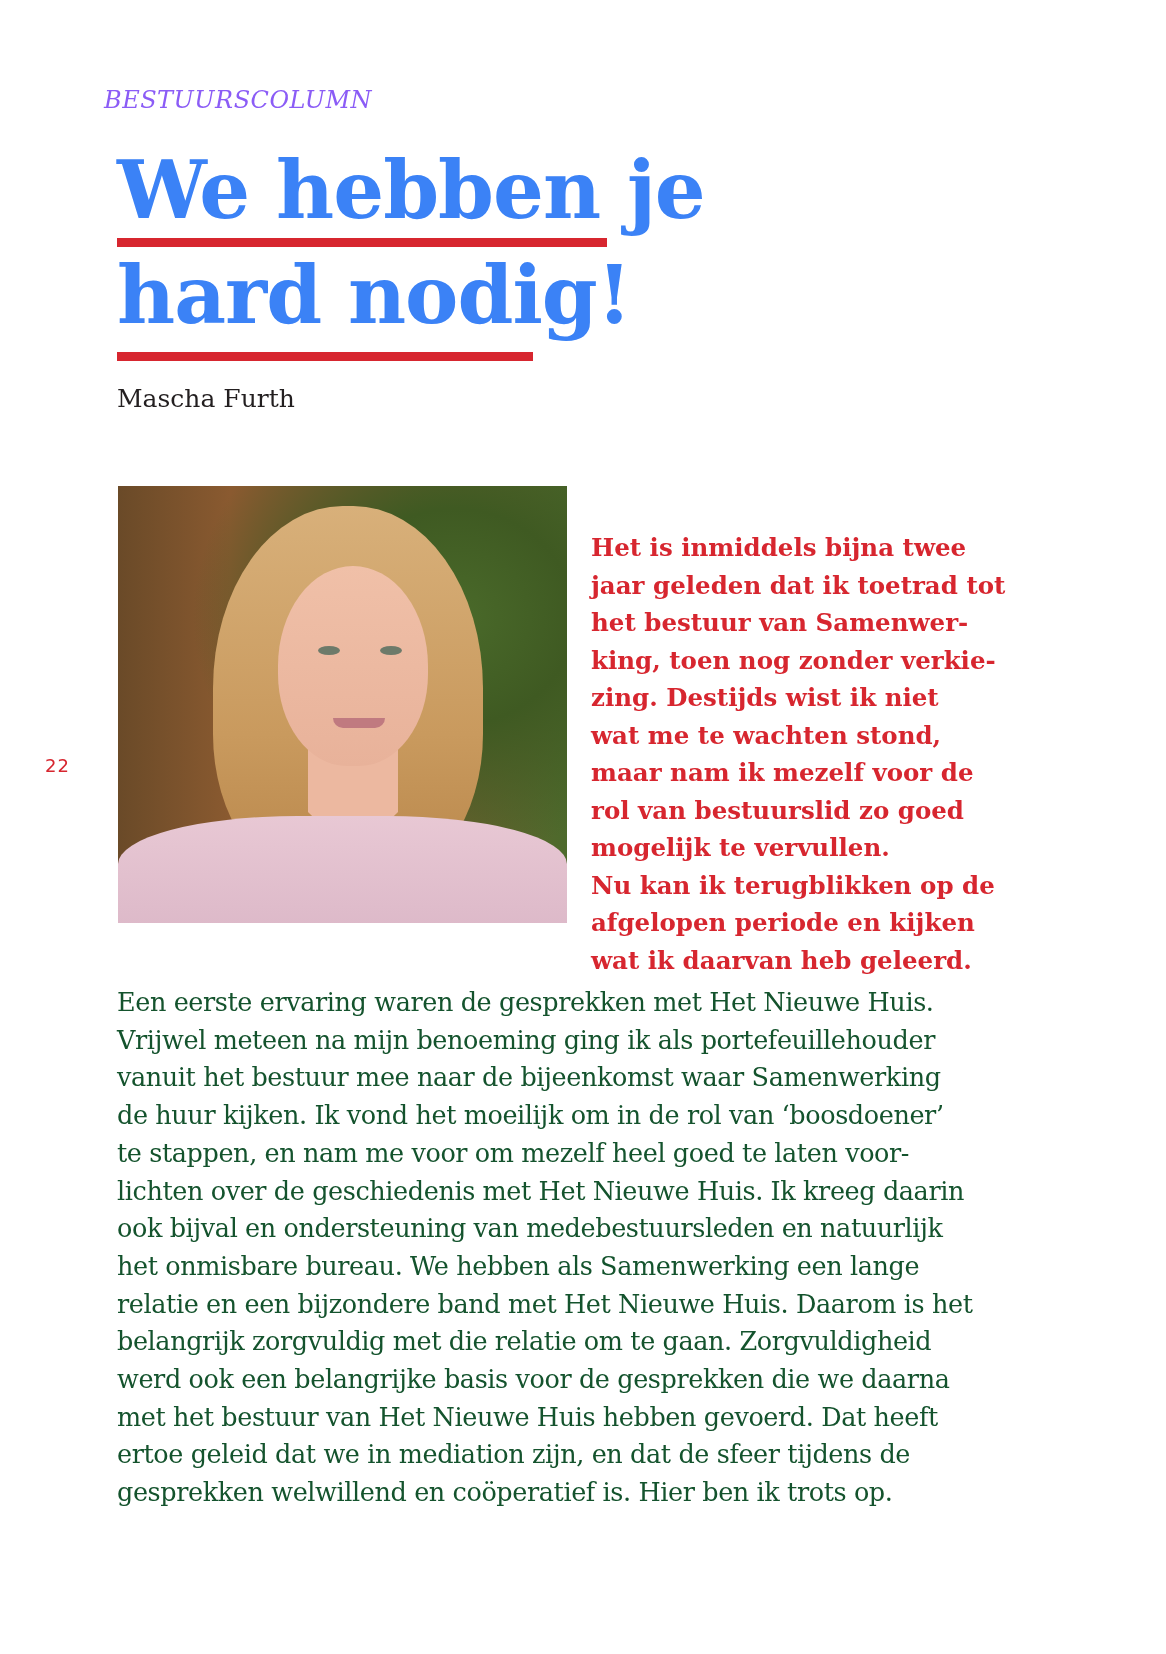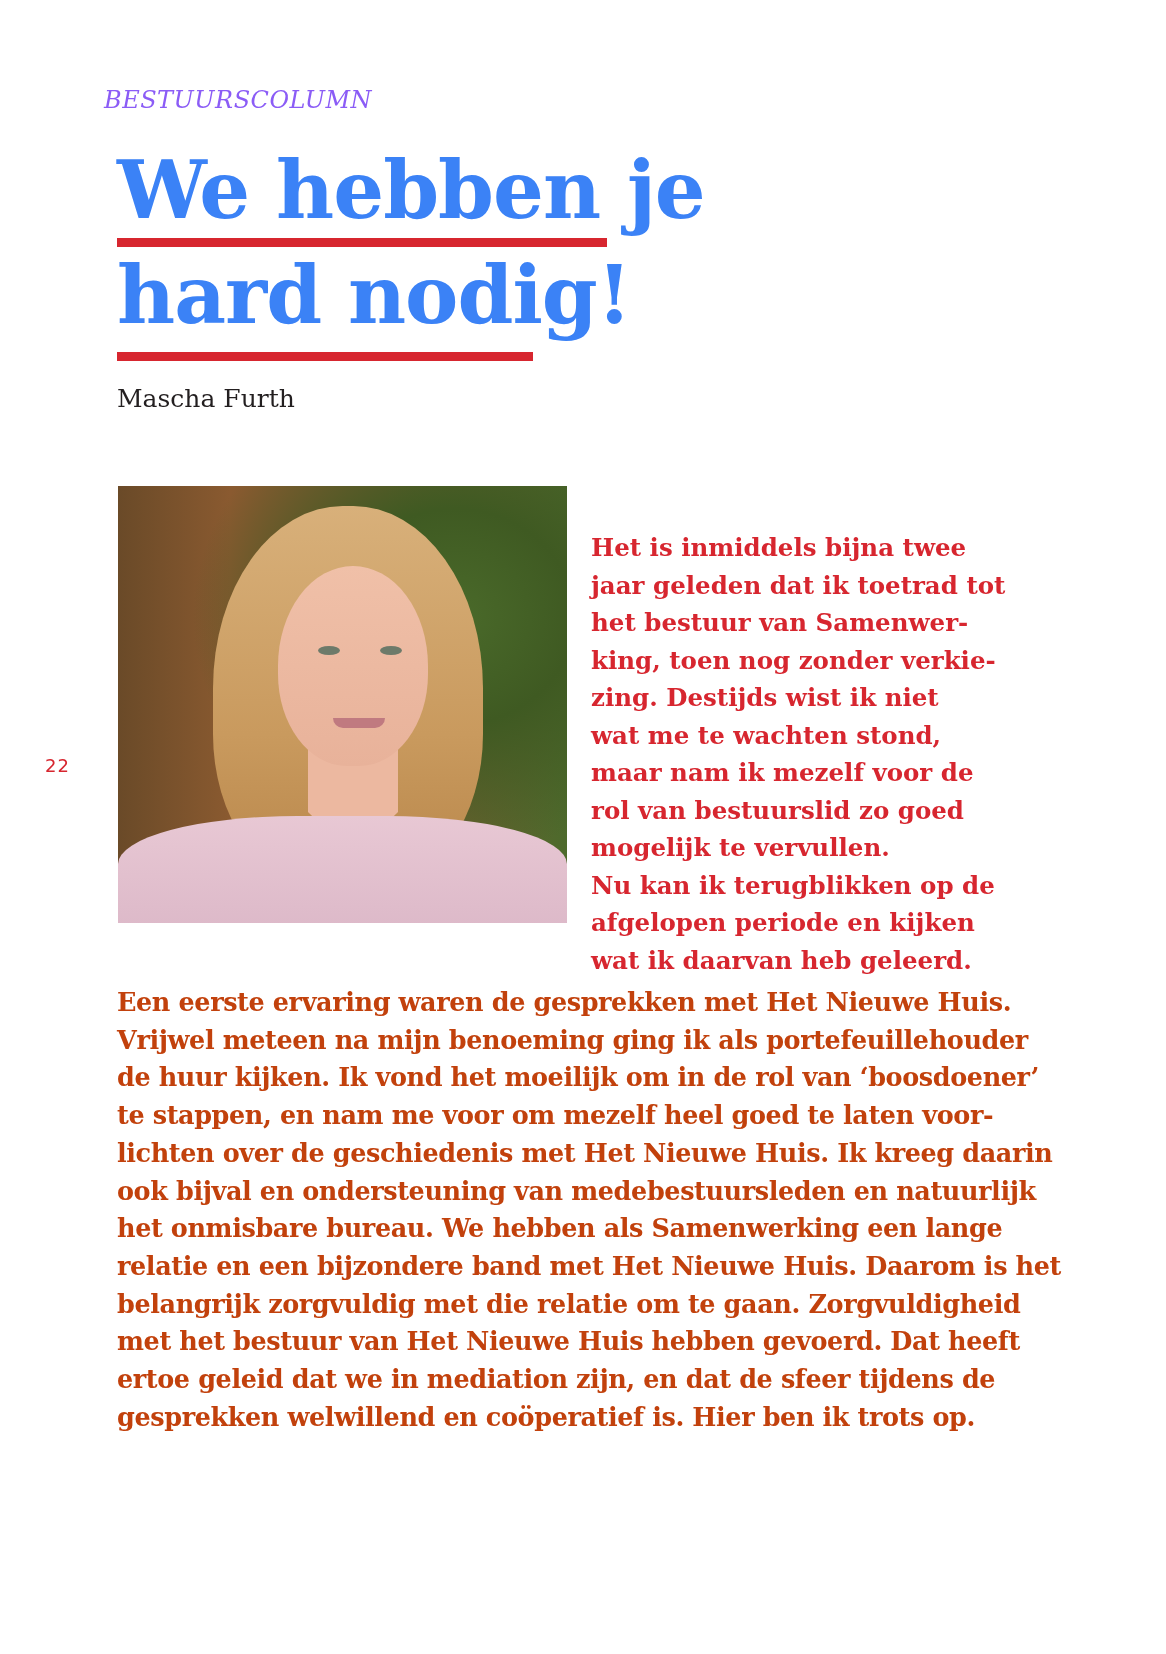--- a/index.html
+++ b/index.html
@@ -18,21 +18,21 @@
                   linear-gradient(90deg, #6a4a28 0%, #8a5a30 25%, #7a5a30 60%, #4d6a2c 100%); }
     .photo .hair { position: absolute; left: 95px; top: 20px; width: 270px; height: 380px; border-radius: 48% 48% 40% 40%; background: linear-gradient(180deg, #d8b07a 0%, #c99a5e 60%, #b8864a 100%); }
     .photo .face { position: absolute; left: 160px; top: 80px; width: 150px; height: 200px; border-radius: 50% 50% 46% 46%; background: linear-gradient(180deg, #f0c0a8 0%, #e8b29a 100%); }
     .photo .eye { position: absolute; top: 160px; width: 22px; height: 9px; border-radius: 50%; background: #6d7a6a; }
     .photo .eye.l { left: 200px; } .photo .eye.r { left: 262px; }
     .photo .mouth { position: absolute; left: 215px; top: 232px; width: 52px; height: 10px; border-radius: 0 0 40px 40px; background: #c07a80; }
     .photo .shirt { position: absolute; left: 0; top: 330px; width: 449px; height: 120px; background: linear-gradient(180deg, #e8c8d4 0%, #dcb8c8 100%); border-radius: 40% 40% 0 0; }
     .photo .neck { position: absolute; left: 190px; top: 260px; width: 90px; height: 110px; background: #ecb8a0; clip-path: polygon(0 0, 100% 0, 100% 60%, 50% 100%, 0 60%); }
     .intro { position: absolute; left: 591px; top: 481px; width: 420px; font-family: "DejaVu Serif", serif; font-weight: bold; color: #d7262f; font-size: 24.5px; line-height: 37.5px; margin-top: 48px; }
     .intro .line { display: block; white-space: nowrap; }
-    .body-text { position: absolute; left: 117px; top: 984px; width: 880px; font-size: 25.5px; line-height: 37.7px; color: #c2410c; font-weight: bold; }
+    .body-text { position: absolute; left: 117px; top: 984px; width: 880px; font-size: 25.5px; line-height: 37.7px; color: #14532d; }
     .body-text .line { display: block; white-space: nowrap; letter-spacing: -0.4px; }
   </style>
 </head>
 <body>
 
 <div class="kicker">BESTUURSCOLUMN</div>
 
 <h1 style="margin:0">
   <span class="title-line l1">We hebben je</span>
   <span class="title-line l2">hard nodig!</span>
@@ -65,23 +65,25 @@
   <span class="line">rol van bestuurslid zo goed</span>
   <span class="line">mogelijk te vervullen.</span>
   <span class="line">Nu kan ik terugblikken op de</span>
   <span class="line">afgelopen periode en kijken</span>
   <span class="line">wat ik daarvan heb geleerd.</span>
 </div>
 
 <div class="body-text">
   <span class="line">Een eerste ervaring waren de gesprekken met Het Nieuwe Huis.</span>
   <span class="line">Vrijwel meteen na mijn benoeming ging ik als portefeuillehouder</span>
+  <span class="line">vanuit het bestuur mee naar de bijeenkomst waar Samenwerking</span>
   <span class="line">de huur kijken. Ik vond het moeilijk om in de rol van ‘boosdoener’</span>
   <span class="line">te stappen, en nam me voor om mezelf heel goed te laten voor-</span>
   <span class="line">lichten over de geschiedenis met Het Nieuwe Huis. Ik kreeg daarin</span>
   <span class="line">ook bijval en ondersteuning van medebestuursleden en natuurlijk</span>
   <span class="line">het onmisbare bureau. We hebben als Samenwerking een lange</span>
   <span class="line">relatie en een bijzondere band met Het Nieuwe Huis. Daarom is het</span>
   <span class="line">belangrijk zorgvuldig met die relatie om te gaan. Zorgvuldigheid</span>
+  <span class="line">werd ook een belangrijke basis voor de gesprekken die we daarna</span>
   <span class="line">met het bestuur van Het Nieuwe Huis hebben gevoerd. Dat heeft</span>
   <span class="line">ertoe geleid dat we in mediation zijn, en dat de sfeer tijdens de</span>
   <span class="line">gesprekken welwillend en coöperatief is. Hier ben ik trots op.</span>
 </div>
 
 </body></html>

